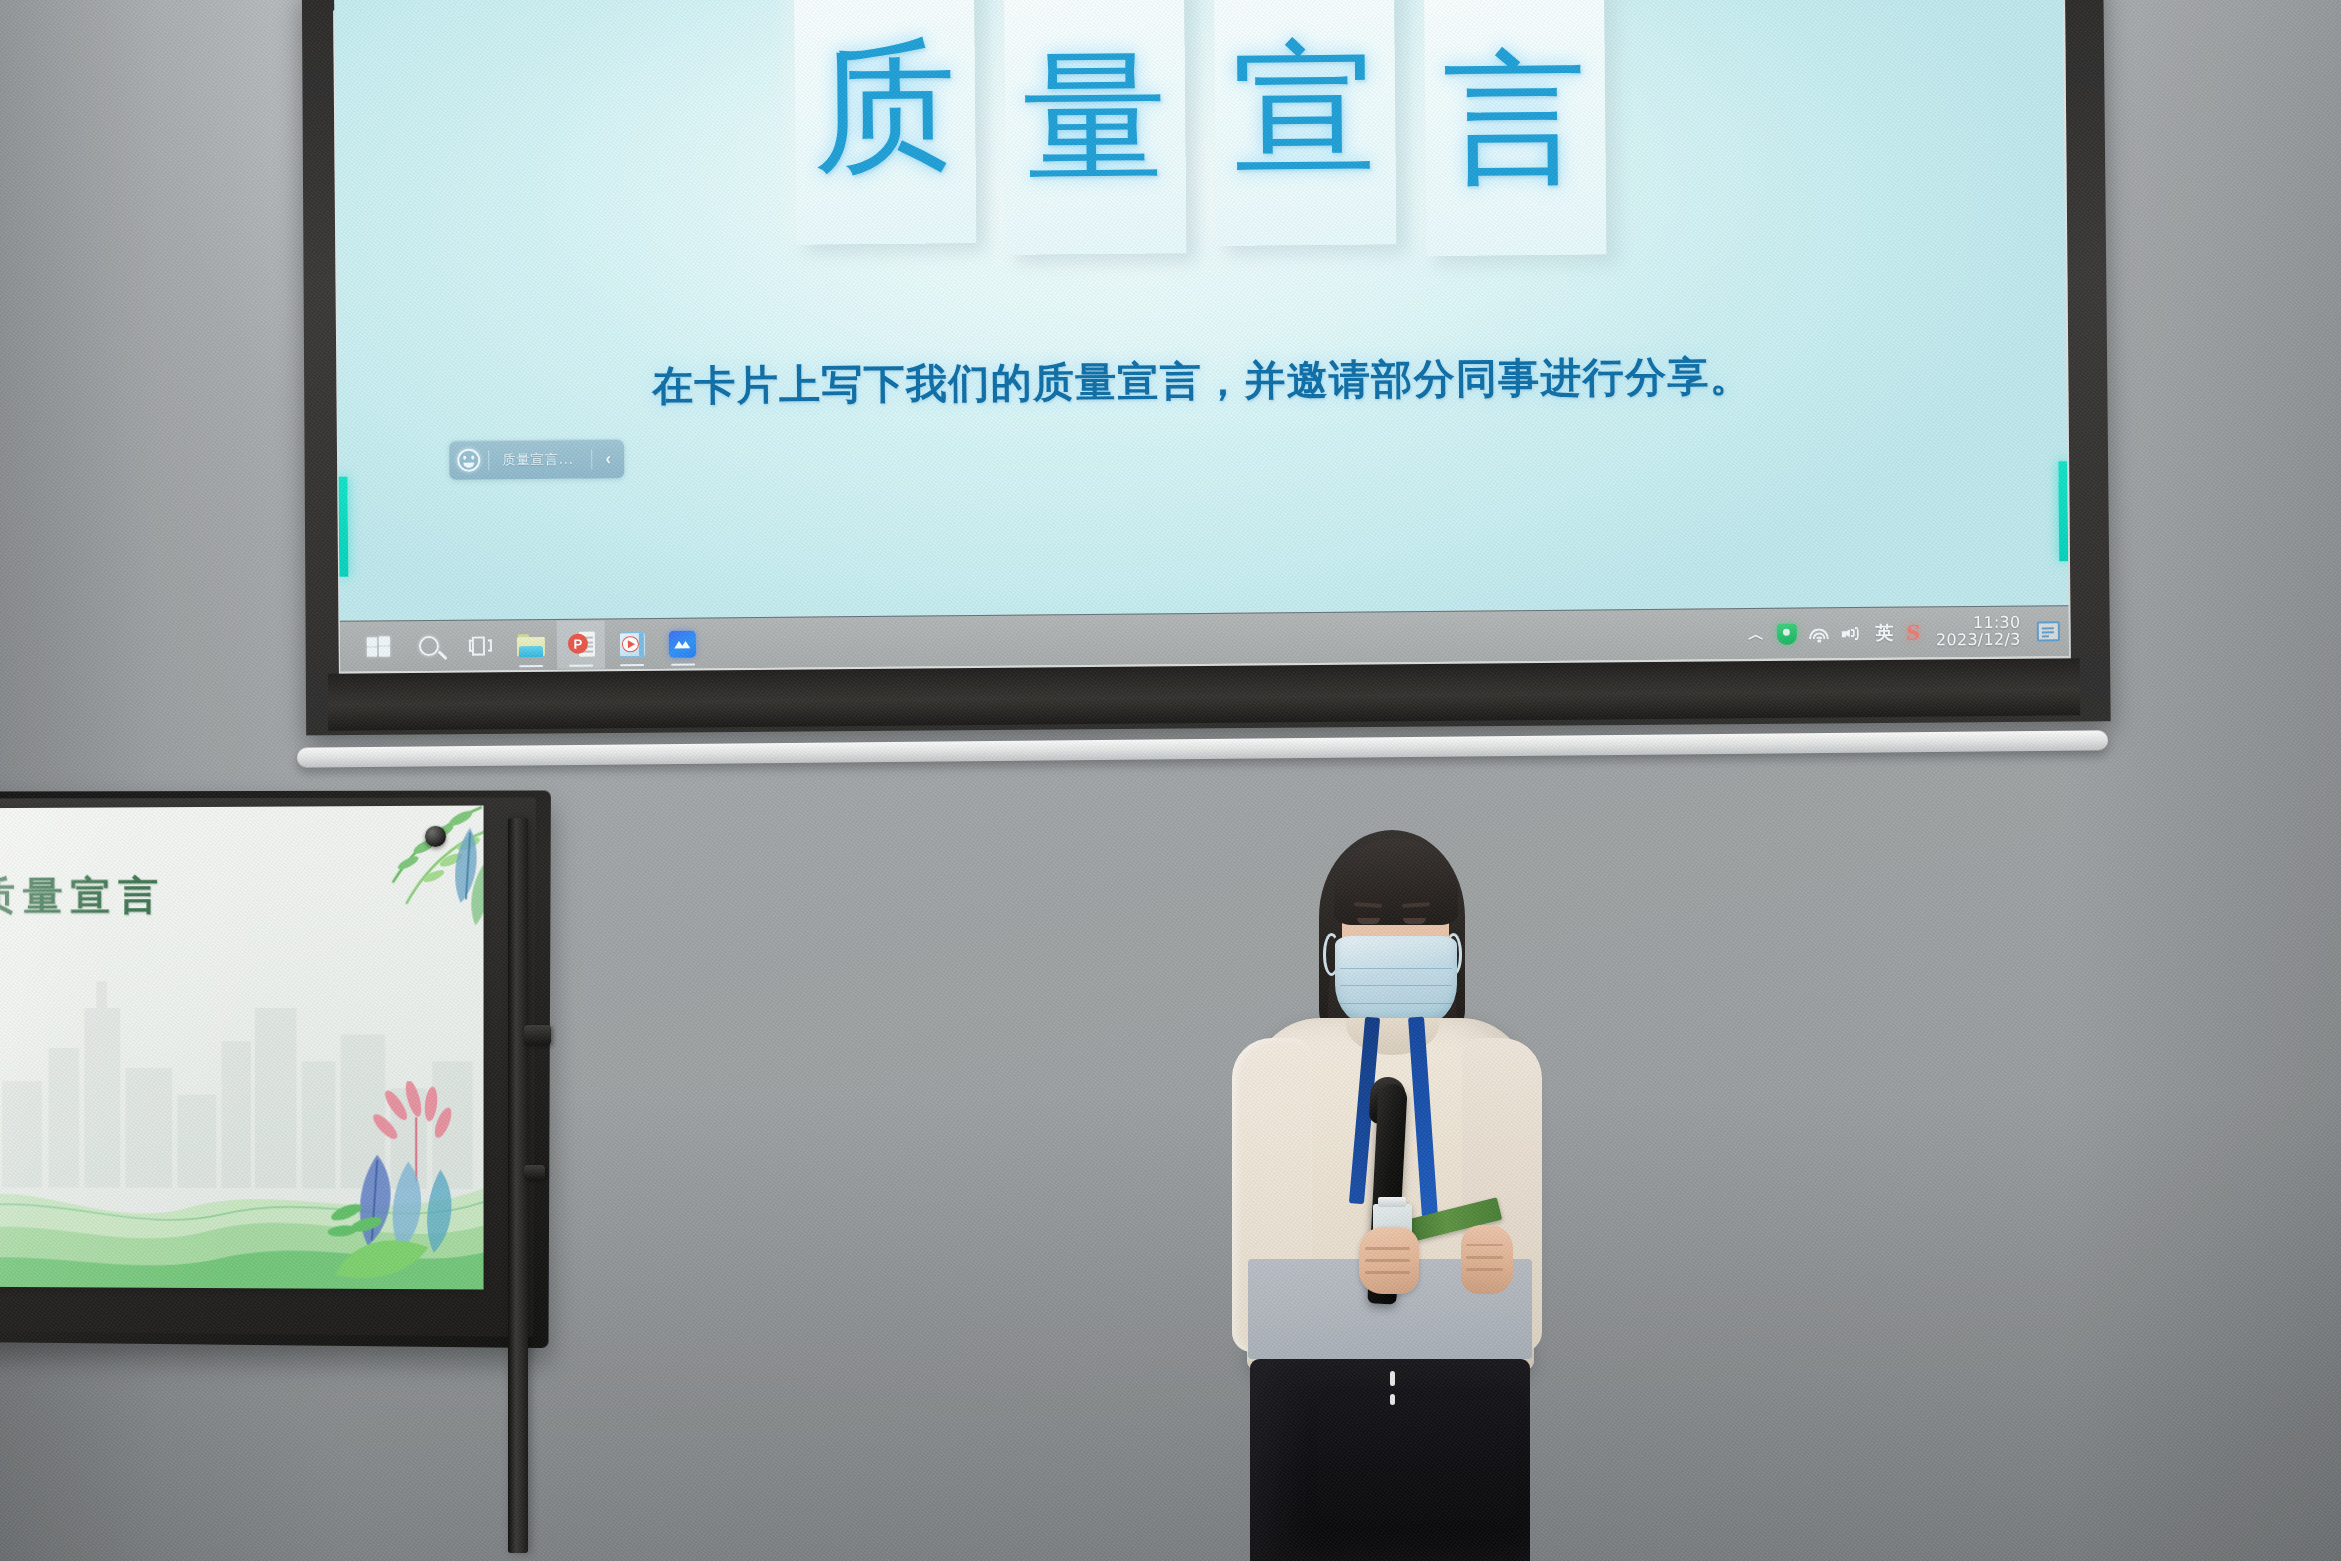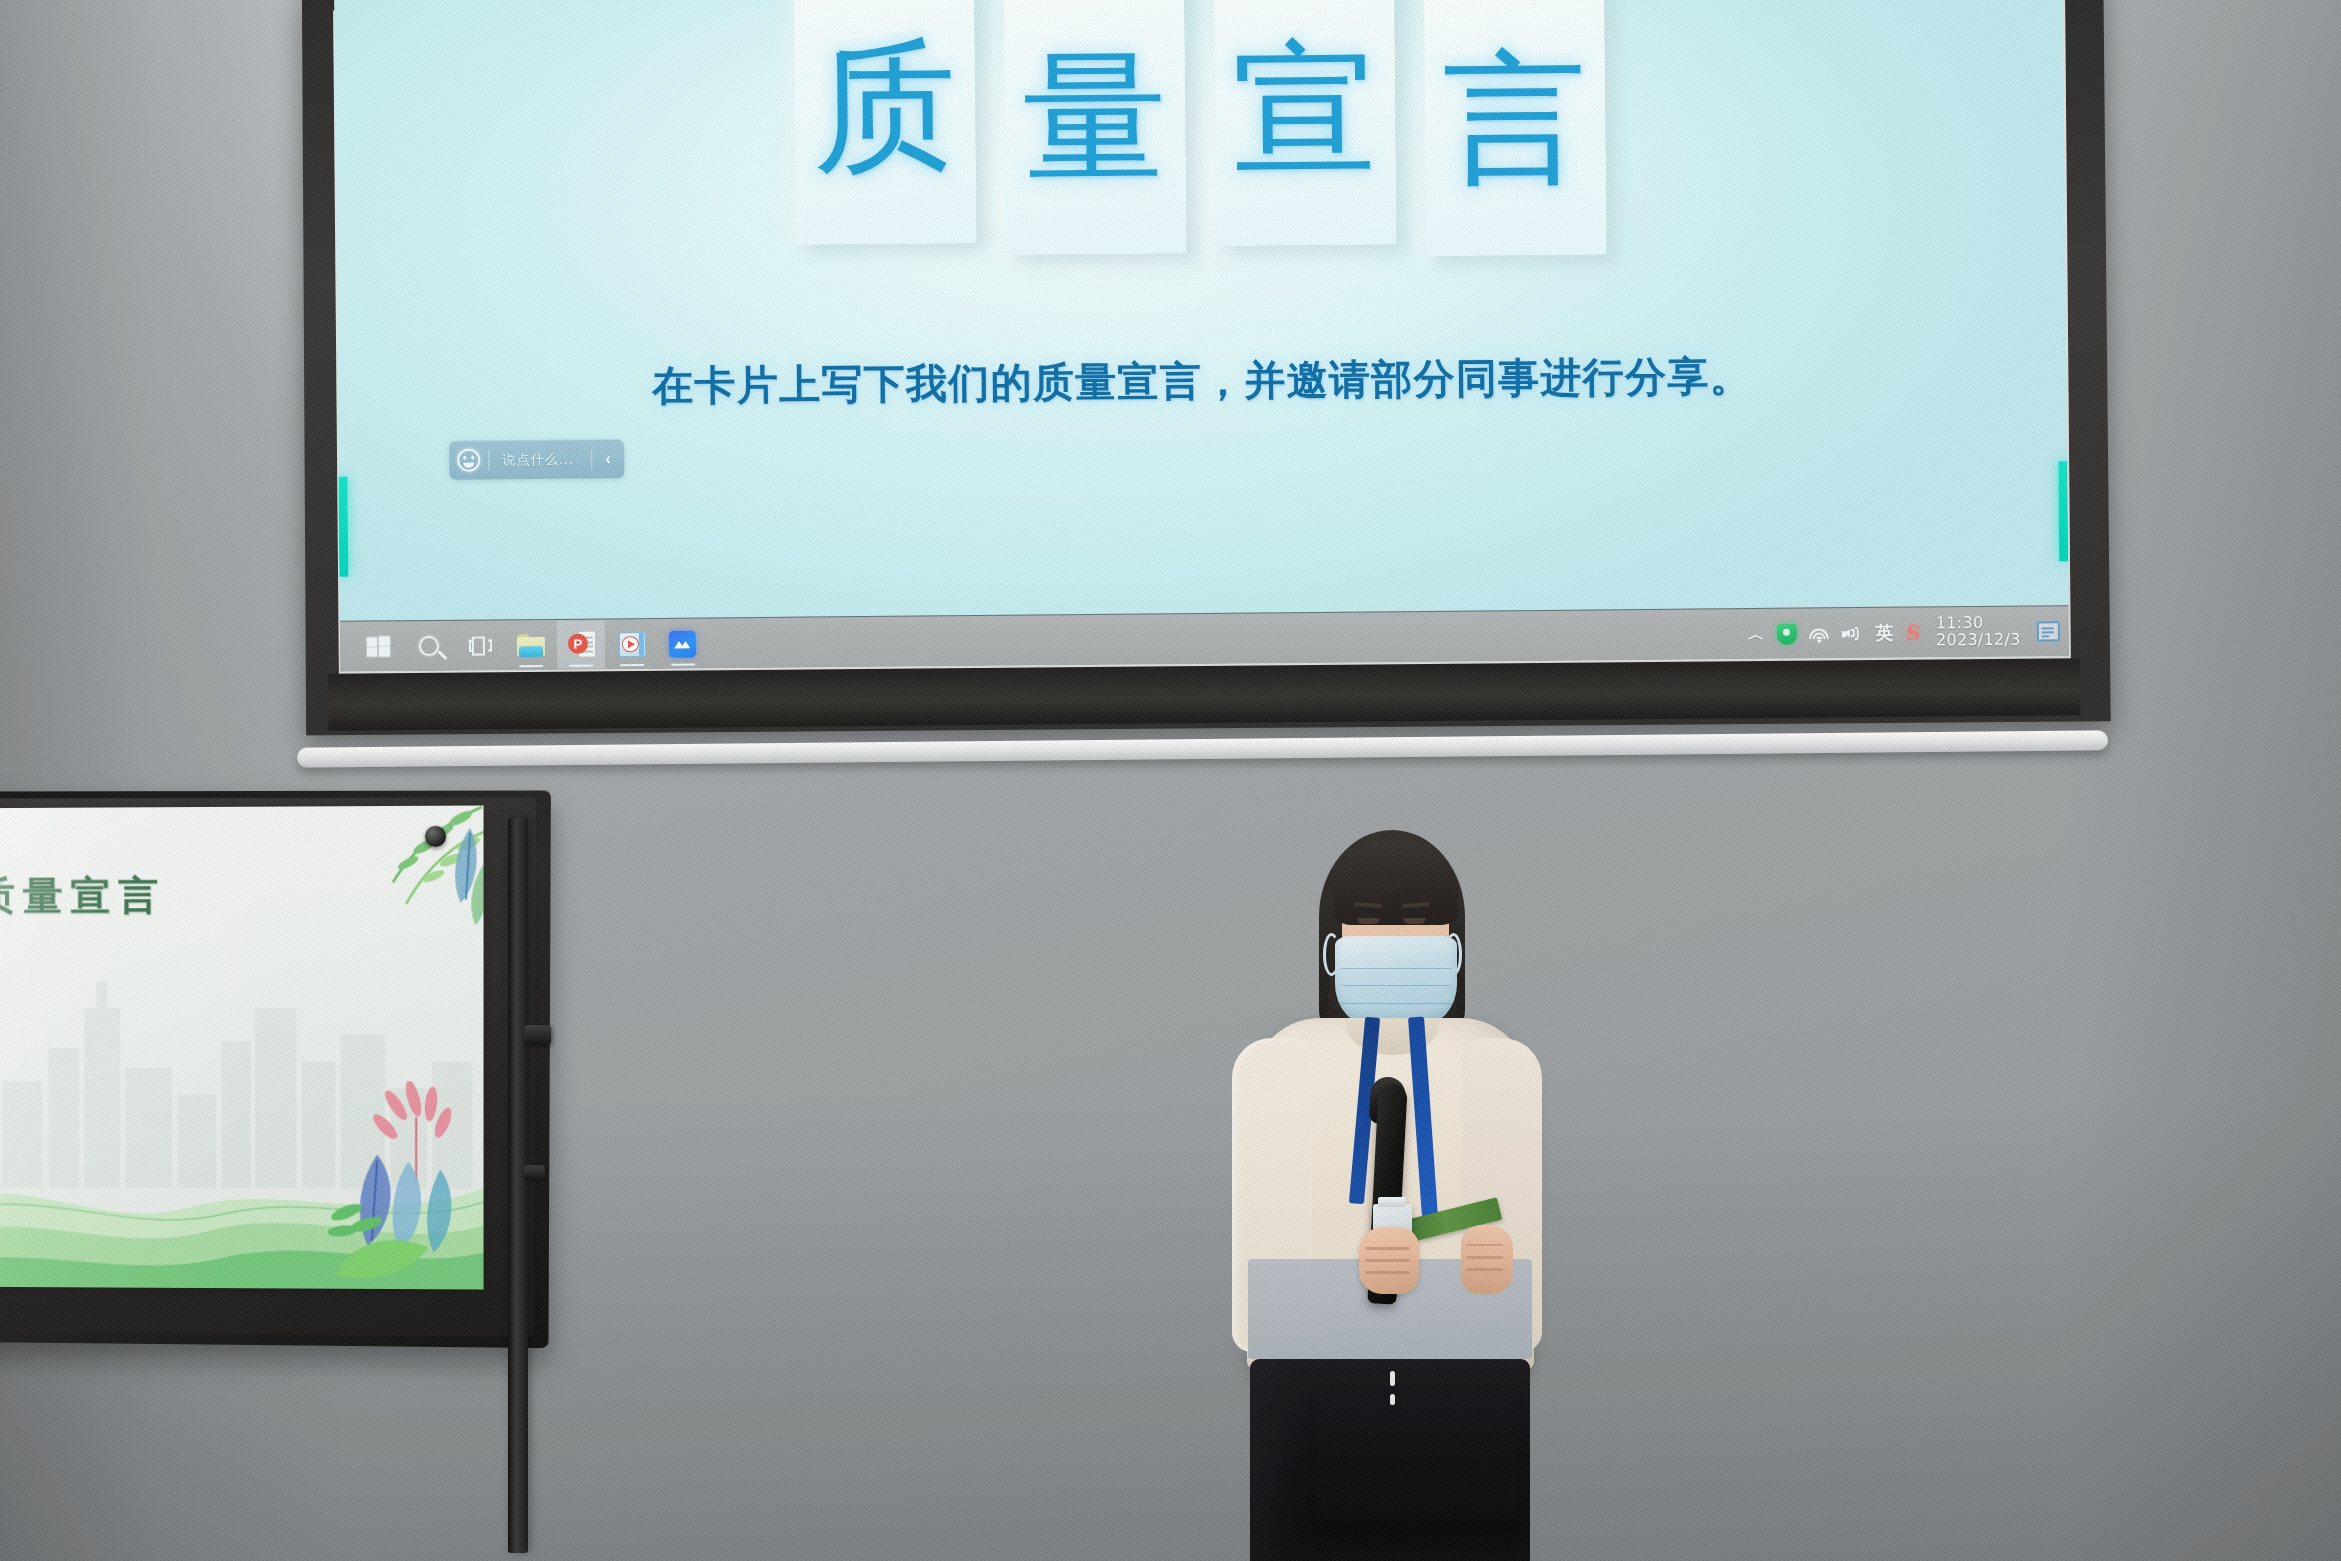--- a/index.html
+++ b/index.html
@@ -248,21 +248,21 @@
     border-top:4.7px solid transparent; border-bottom:4.7px solid transparent; border-right:7.3px solid #f2f9fc;}
   .tray-vol .box{ position:absolute; left:0; top:7.3px; width:4px; height:5.3px; background:#f2f9fc;}
   .tray-vol i{ position:absolute; border:2px solid #f2f9fc; border-left:none;
     border-radius:0 50% 50% 0 / 0 50% 50% 0; }
   .tray-vol i:nth-child(3){ left:9.3px; top:5.3px; width:3.3px; height:8px; }
   .tray-vol i:nth-child(4){ left:12.7px; top:2.7px; width:4.7px; height:13.4px; }
   .tray-ime{ font-family:"DejaVu Sans",sans-serif; font-size:18px; color:#f4fafc; font-weight:700;
     text-shadow:0 0.7px 2px rgba(0,0,0,0.25);}
   .tray-sogou{ font-family:"DejaVu Serif",serif; font-size:20px; font-weight:bold; color:#ef7b72;
     text-shadow:0 0 6px rgba(240,120,110,0.55); transform:skewX(-6deg);}
-  .tray-clock{ display:flex; flex-direction:column; align-items:flex-start; line-height:1.06; padding:0 4px;}
+  .tray-clock{ display:flex; flex-direction:column; align-items:flex-end; line-height:1.06; padding:0 4px;}
   .tray-clock span{ font-family:"DejaVu Sans",sans-serif; font-size:16px; color:#f6fbfd; letter-spacing:0.3px;
     text-shadow:0 0.7px 2px rgba(0,0,0,0.3);}
   .tray-notif{ width:23px; height:20px; position:relative; }
   .tray-notif .pane{ position:absolute; inset:0; border:2px solid #5b9fd0; border-radius:2px;
     background:rgba(255,255,255,0.55);}
   .tray-notif .pane i{ position:absolute; left:3.3px; display:block; height:1.3px; background:#5b9fd0; }
   .tray-notif .pane i:nth-child(1){ top:4px; width:12px;}
   .tray-notif .pane i:nth-child(2){ top:8px; width:12px;}
   .tray-notif .pane i:nth-child(3){ top:12px; width:7.3px;}
 
@@ -527,21 +527,21 @@
           </div>
         </div>
 
         <div class="slide-subtitle">在卡片上写下我们的质量宣言，并邀请部分同事进行分享。</div>
 
         <div class="comment-bar">
           <div class="comment-emoji">
             <div class="face"></div>
           </div>
           <div class="comment-div"></div>
-          <div class="comment-placeholder">说点什么...</div>
+          <div class="comment-placeholder">质量宣言...</div>
           <div class="comment-div"></div>
           <div class="comment-chevron">‹</div>
         </div>
       </div>
 
       <div class="taskbar">
         <div class="tb-left">
 
           <div class="tb-btn">
             <div class="win-logo">

